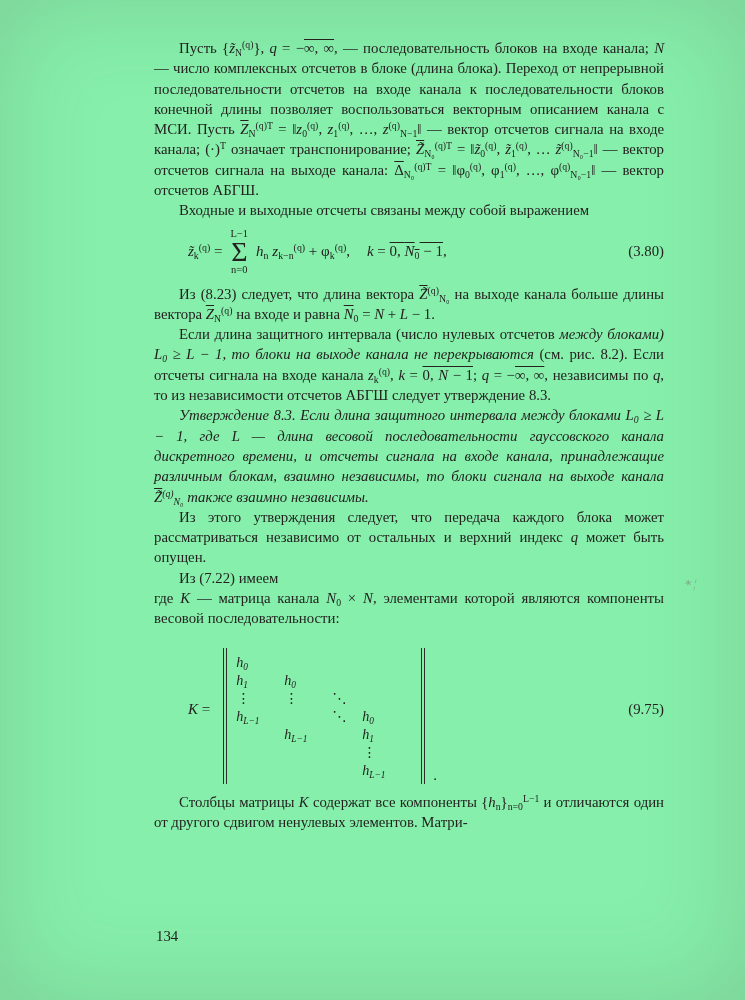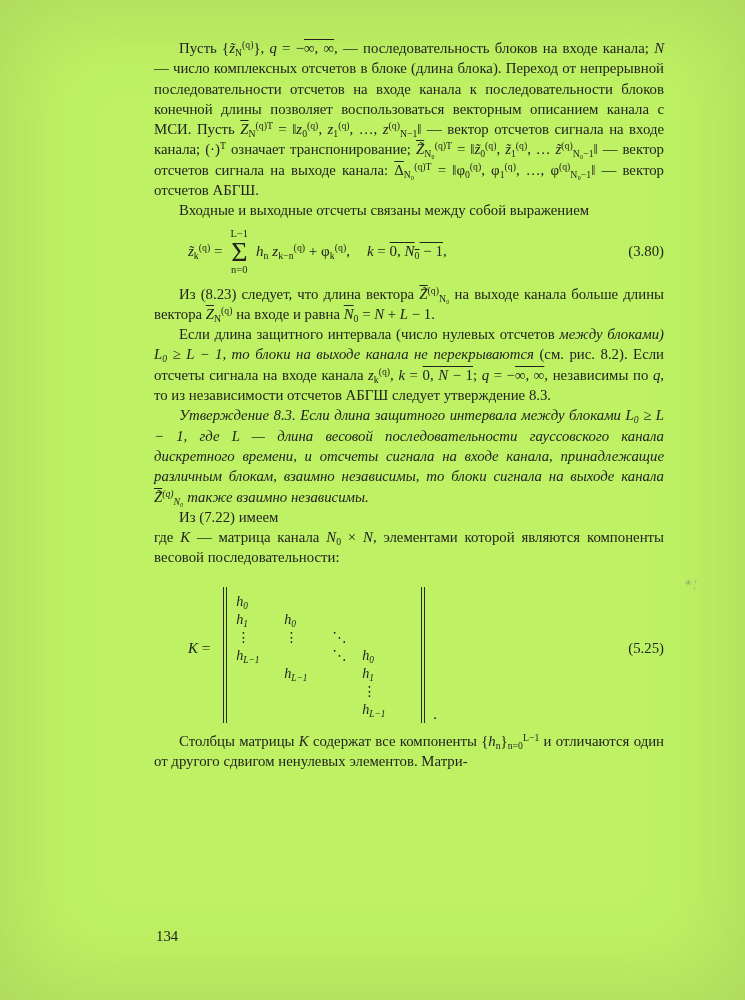--- a/index.html
+++ b/index.html
@@ -1,20 +1,20 @@
 <!DOCTYPE html>
 <html><head>
 <meta charset="utf-8">
 <style>
   html, body { margin: 0; padding: 0; background: #d8d6cc; }
   .page {
     position: relative;
     width: 745px;
     height: 1000px;
-    background: #bef264;
+    background: #86efac;
     box-shadow: inset 0 0 100px rgba(80, 74, 52, 0.18);
     overflow: hidden;
     font-family: "Liberation Serif", "DejaVu Serif", "DejaVu Sans", serif;
     color: #23221f;
   }
   .content {
     position: absolute;
     left: 154px;
     top: 38px;
     width: 510px;
@@ -108,20 +108,21 @@
         </span>
         <span><span class="it">h</span><sub>n</sub> <span class="it">z</span><sub>k−n</sub><sup>(q)</sup> + φ<sub>k</sub><sup>(q)</sup>,</span>
         <span class="eq-cond"><span class="it">k</span> = <span class="ov">0, <span class="it">N</span><sub>0</sub> − 1</span>,</span>
       </div>
       <span class="eq-number">(3.80)</span>
     </div>
 
     <p class="para indent">Из (8.23) следует, что длина вектора <span class="ov"><span class="it">Z̃</span></span><sup>(q)</sup><sub>N₀</sub> на выходе канала больше длины вектора <span class="ov"><span class="it">Z</span></span><sub>N</sub><sup>(q)</sup> на входе и равна <span class="ov"><span class="it">N</span></span><sub>0</sub> = <span class="it">N</span> + <span class="it">L</span> − 1.</p>
     <p class="para indent">Если длина защитного интервала (число нулевых отсчетов <span class="it">между блоками) L<sub>0</sub> ≥ L − 1, то блоки на выходе канала не перекрываются</span> (см. рис. 8.2). Если отсчеты сигнала на входе канала <span class="it">z</span><sub>k</sub><sup>(q)</sup>, <span class="it">k</span> = <span class="ov">0, <span class="it">N</span> − 1</span>; <span class="it">q</span> = −<span class="ov">∞, ∞</span>, независимы по <span class="it">q</span>, то из независимости отсчетов АБГШ следует утверждение 8.3.</p>
     <p class="para indent italic">Утверждение 8.3. Если длина защитного интервала между блоками L<sub>0</sub> ≥ L − 1, где L — длина весовой последовательности гауссовского канала дискретного времени, и отсчеты сигнала на входе канала, принадлежащие различным блокам, взаимно независимы, то блоки сигнала на выходе канала <span class="ov">Z̃</span><sup>(q)</sup><sub>N₀</sub> также взаимно независимы.</p>
+    <p class="para indent">Из этого утверждения следует, что передача каждого блока может рассматриваться независимо от остальных и верхний индекс <span class="it">q</span> может быть опущен.</p>
     <p class="para indent">Из (7.22) имеем</p>
 
 
     <p class="para">где <span class="it">K</span> — матрица канала <span class="it">N</span><sub>0</sub> × <span class="it">N</span>, элементами которой являются компоненты весовой последовательности:</p>
 
     <div class="equation">
       <div class="eq-body">
         <span><span class="it">K</span> =</span>
         <div class="matrix">
             <div class="mcell">h<sub>0</sub></div>
@@ -148,21 +149,21 @@
             <div class="mcell"></div>
             <div class="mcell"></div>
             <div class="mcell">⋮</div>
             <div class="mcell"></div>
             <div class="mcell"></div>
             <div class="mcell"></div>
             <div class="mcell">h<sub>L−1</sub></div>
           </div>
         <span class="m-period">.</span>
       </div>
-      <span class="eq-number">(5.25)</span>
+      <span class="eq-number">(9.75)</span>
     </div>
 
     <p class="para indent">Столбцы матрицы <span class="it">K</span> содержат все компоненты {<span class="it">h</span><sub>n</sub>}<sub>n=0</sub><sup>L−1</sup> и отличаются один от другого сдвигом ненулевых элементов. Матри-</p>
 
   </div>
 
   <div class="page-number">134</div>
   <div class="artifact">∗¦</div>
 </div>
 

